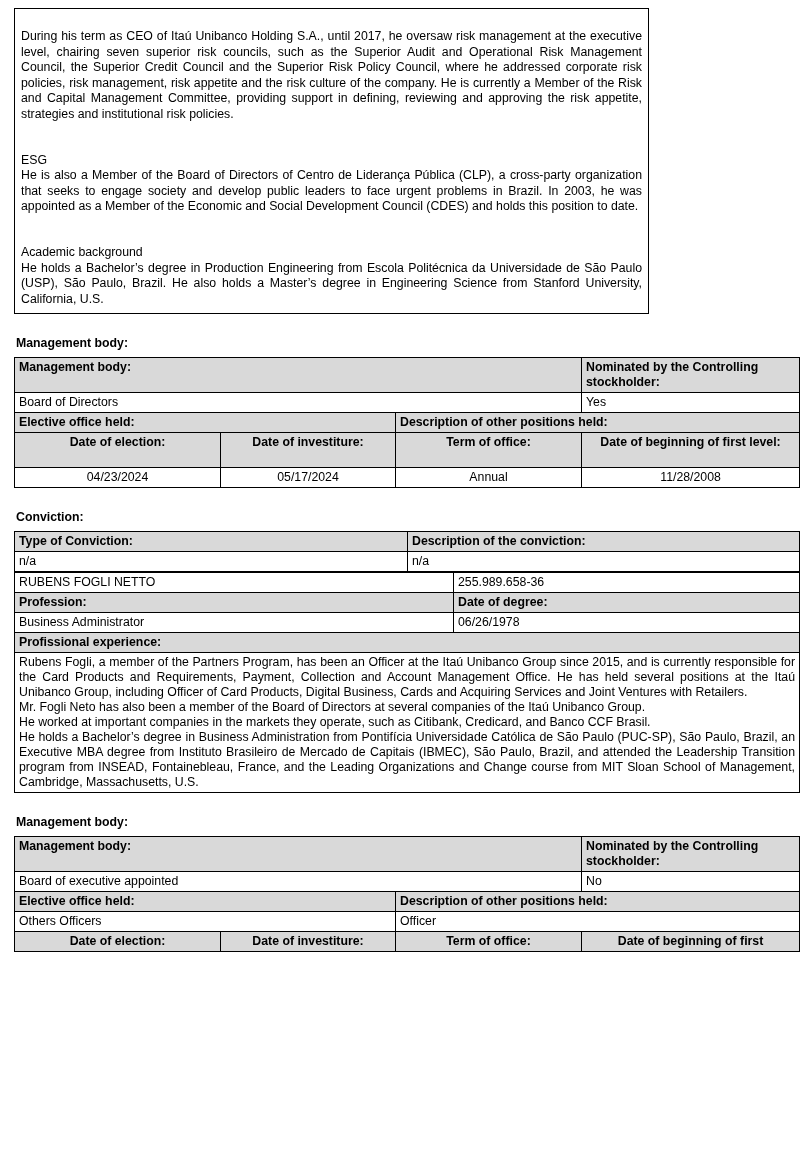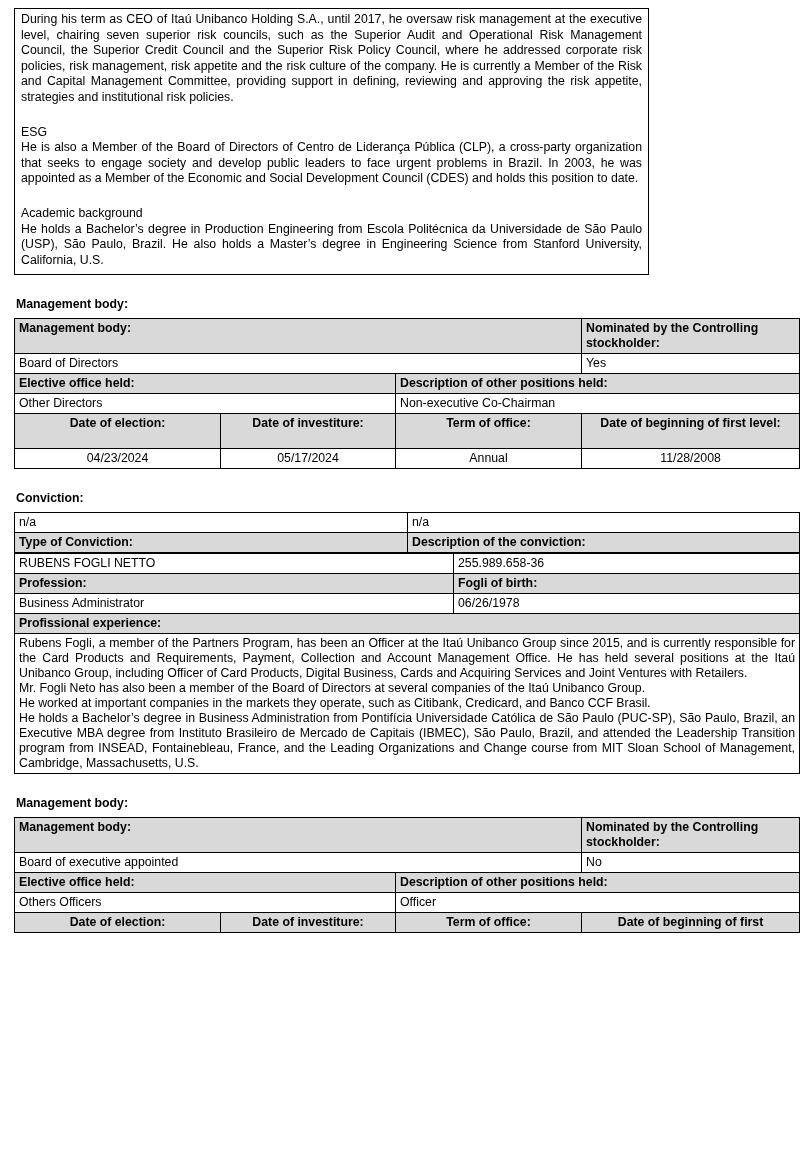--- a/index.html
+++ b/index.html
@@ -15,31 +15,31 @@
     color: #000000;
   }
   .page {
     width: 811px;
     box-sizing: border-box;
     padding: 8px 10px 10px 14px;
   }
   .bio-box {
     border: 1px solid #000;
     box-sizing: border-box;
-    padding: 3px 6px 6px 6px;
+    padding: 20px 6px 6px 6px;
     margin: 0 0 0 0;
     width: 635px;
   }
   .bio-box p {
     margin: 0;
     text-align: justify;
     line-height: 15.6px;
   }
   .bio-box p.gap {
-    margin-top: 19px;
+    margin-top: 30px;
   }
   .bio-box p.tight {
     text-align: left;
   }
   .section-title {
     font-weight: bold;
     margin: 22px 0 7px 2px;
     font-size: 12.3px;
   }
   table.doc {
@@ -99,24 +99,20 @@
       </tr>
       <tr>
         <td colspan="3">Board of Directors</td>
         <td>Yes</td>
       </tr>
       <tr>
         <td class="hdr" colspan="2">Elective office held:</td>
         <td class="hdr" colspan="2">Description of other positions held:</td>
       </tr>
       <tr>
-        <td colspan="2">Other Directors</td>
-        <td colspan="2">Non-executive Co-Chairman</td>
-      </tr>
-      <tr>
         <td class="hdr ctr tall">Date of election:</td>
         <td class="hdr ctr tall">Date of investiture:</td>
         <td class="hdr ctr tall">Term of office:</td>
         <td class="hdr ctr tall">Date of beginning of first level:</td>
       </tr>
       <tr>
         <td class="ctr">04/23/2024</td>
         <td class="ctr">05/17/2024</td>
         <td class="ctr">Annual</td>
         <td class="ctr">11/28/2008</td>
@@ -126,44 +122,44 @@
 
   <div class="section-title">Conviction:</div>
 
   <table class="doc">
     <colgroup>
       <col style="width:393px">
       <col style="width:392px">
     </colgroup>
     <tbody>
       <tr>
+        <td class="hdr">Type of Conviction:</td>
+        <td class="hdr">Description of the conviction:</td>
+      </tr>
+      <tr>
         <td>n/a</td>
         <td>n/a</td>
       </tr>
-      <tr>
-        <td class="hdr">Type of Conviction:</td>
-        <td class="hdr">Description of the conviction:</td>
-      </tr>
     </tbody>
   </table>
 
 
   <table class="doc">
     <colgroup>
       <col style="width:439px">
       <col style="width:346px">
     </colgroup>
     <tbody>
       <tr>
         <td>RUBENS FOGLI NETTO</td>
         <td>255.989.658-36</td>
       </tr>
       <tr>
         <td class="hdr">Profession:</td>
-        <td class="hdr">Fogli of birth:</td>
+        <td class="hdr">Date of degree:</td>
       </tr>
       <tr>
         <td>Business Administrator</td>
         <td>06/26/1978</td>
       </tr>
       <tr>
         <td class="hdr" colspan="2">Profissional experience:</td>
       </tr>
       <tr>
         <td class="just" colspan="2">

